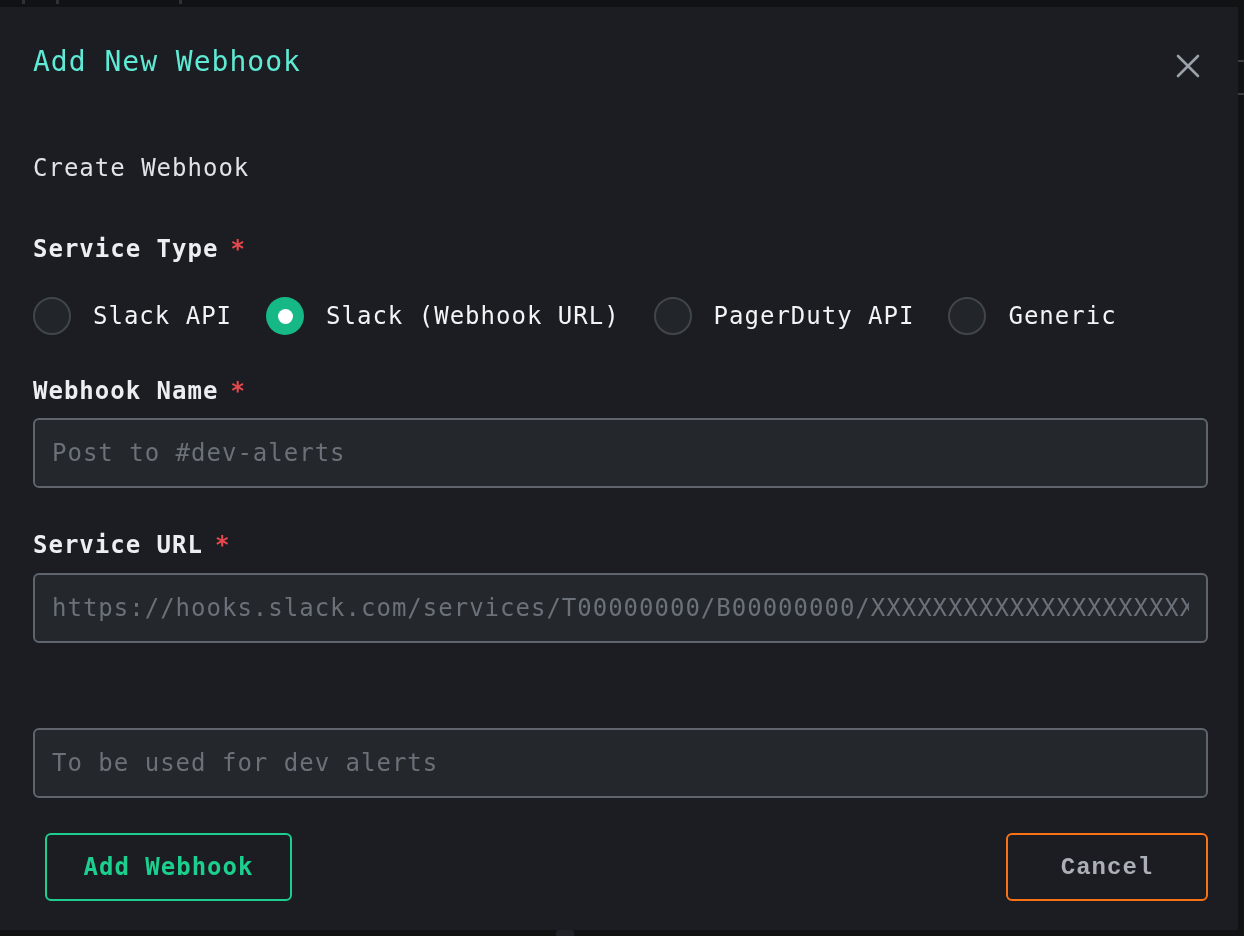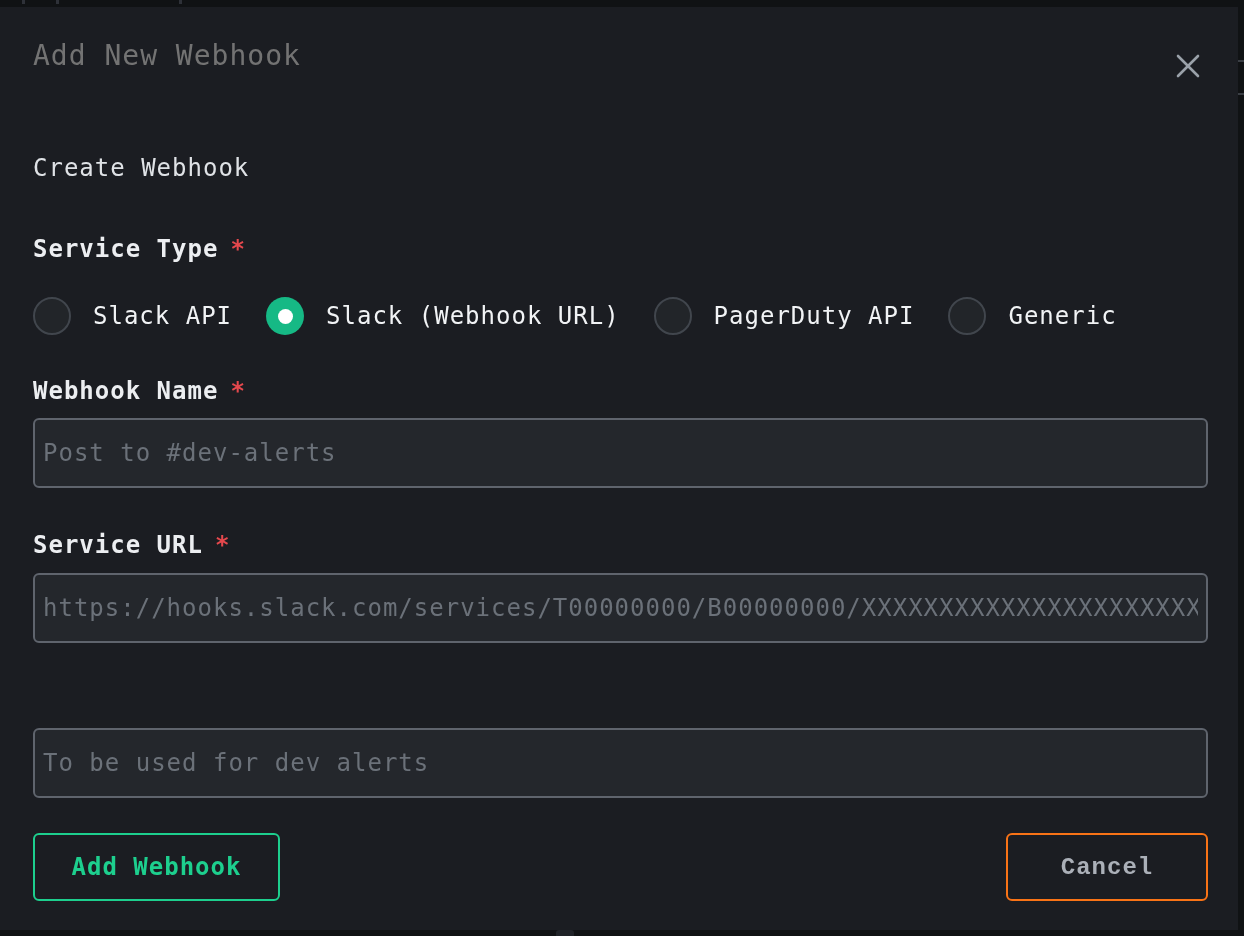--- a/index.html
+++ b/index.html
@@ -8,22 +8,22 @@
     position:relative;
     background:#101214;
     overflow:hidden;
     font-family:"DejaVu Sans Mono","Liberation Mono",monospace;
   }
   .modal {
     position:absolute; left:0; top:7px; width:1238px; height:923px;
     background:#1b1d22;
   }
   .modal-title {
-    position:absolute; left:33px; top:32px;
-    font-size:28px; font-weight:400; letter-spacing:1px; color:#737373;
+    position:absolute; left:33px; top:38px;
+    font-size:28px; font-weight:400; letter-spacing:1px; color:#5eead4;
     white-space:nowrap;
   }
   .close-button {
     position:absolute; left:1166px; top:38px; width:44px; height:44px;
     display:flex; align-items:center; justify-content:center;
     background:transparent; border:none; cursor:pointer;
   }
   .modal-heading {
     position:absolute; left:33px; top:147px;
     font-size:24px; font-weight:400; letter-spacing:1px; color:#dfe2e6;
@@ -54,39 +54,39 @@
   }
   .radio-option.selected .radio-circle {
     background:#16b985; border:none;
     display:flex; align-items:center; justify-content:center;
   }
   .radio-dot { width:15px; height:15px; border-radius:50%; background:#ffffff; }
 
   .text-input {
     position:absolute; left:33px; width:1175px; height:70px;
     background:#24272c; border:2px solid #5f646d; border-radius:6px;
-    padding:0 8px; outline:none;
+    padding:0 17px; outline:none;
     font-family:inherit; font-size:24px; letter-spacing:1px; color:#dfe2e5;
   }
   .text-input::placeholder { color:#6b7179; opacity:1; }
   .input-name { top:411px; }
   .input-url  { top:566px; }
   .input-desc { top:721px; }
 
   .actions {
     position:absolute; left:33px; top:826px; width:1175px;
     display:flex; justify-content:space-between; align-items:center;
   }
   .btn {
     height:68px; border-radius:6px; background:transparent; cursor:pointer;
     display:flex; align-items:center; justify-content:center;
     font-family:inherit; font-size:24px; font-weight:700; letter-spacing:1px;
     white-space:nowrap;
   }
-  .btn-submit { width:247px; border:2px solid #1dcf8e; color:#1dcf8e; }
+  .btn-submit { width:247px; border:2px solid #1dcf8e; color:#1dcf8e;margin-left:12px; }
   .btn-cancel { width:202px; border:2px solid #f97316; color:#abb0b8;font-family:Liberation Mono, monospace; }
 
   .right-strip { position:absolute; left:1238px; top:0; width:6px; height:936px; background:#101214; }
   .edge-mark { position:absolute; left:1238px; width:6px; height:2px; background:#3a3e44; }
   .edge-mark.m1 { top:60px; } .edge-mark.m2 { top:93px; }
   .top-tick { position:absolute; top:0; width:3px; height:4px; background:#2e3138; }
   .tick1 { left:22px; } .tick2 { left:56px; } .tick3 { left:179px; }
   .bottom-notch {
     position:absolute; left:556px; top:930px; width:18px; height:6px;
     background:#1f2227; border-radius:3px 3px 0 0;

